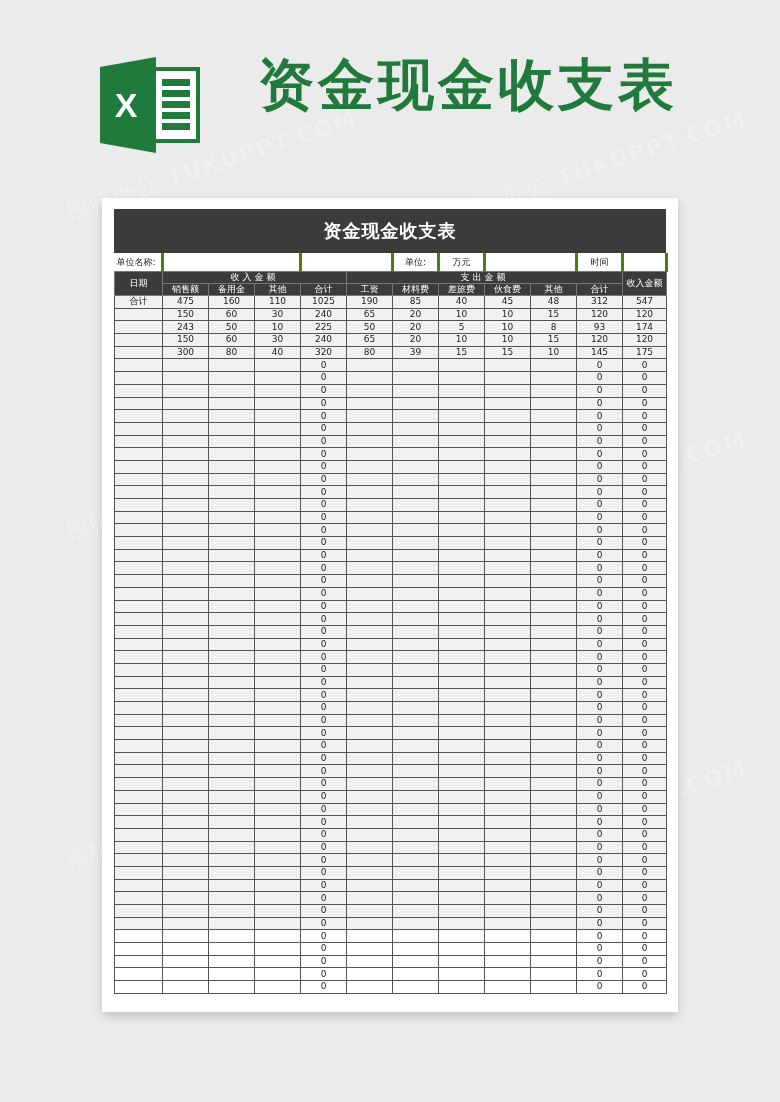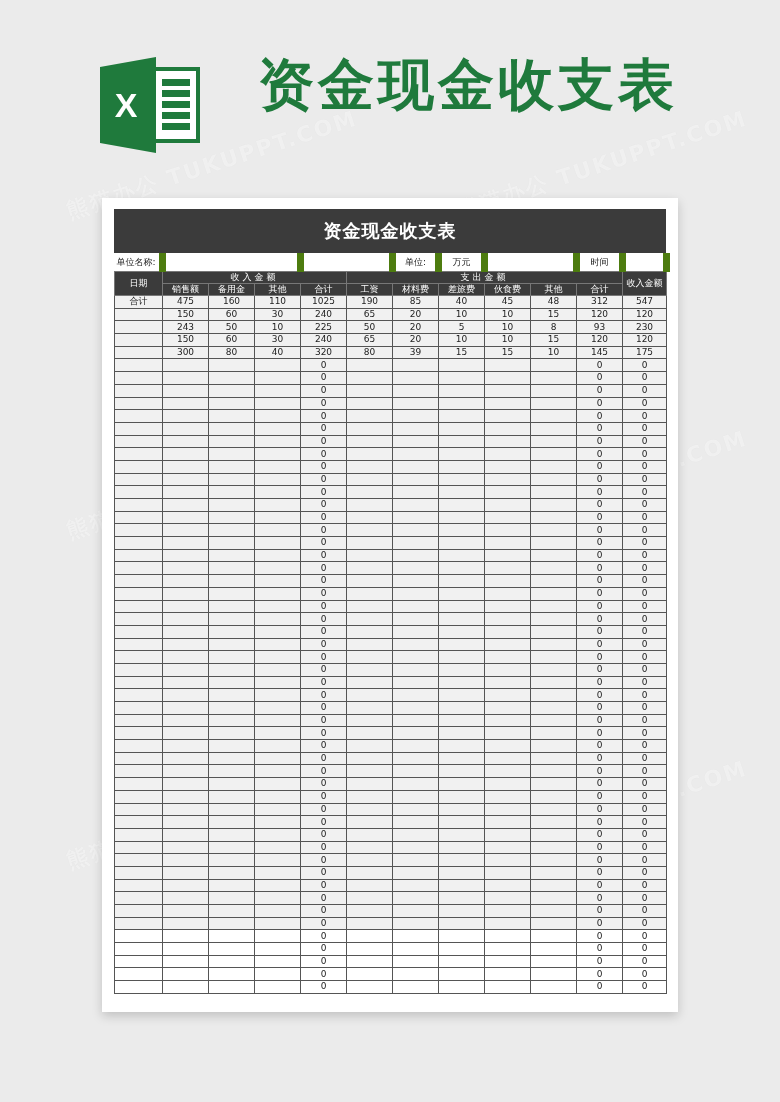--- a/index.html
+++ b/index.html
@@ -29,21 +29,21 @@
   .sheet { position: absolute; left: 12px; top: 11px; width: 552px; }
   .title-bar {
     height: 44px; background: #3b3b3b; color: #fff; font-size: 18px; font-weight: bold;
     display: flex; align-items: center; justify-content: center; letter-spacing: 1px;
   }
   table { border-collapse: collapse; width: 552px; table-layout: fixed; }
   td {
     font-size: 9px; height: 11.7px; padding: 0; text-align: center; color: #222;
     border: 1px solid #555; line-height: 11px; overflow: hidden; white-space: nowrap;
   }
-  .info td { border: none; border-right: 7px solid #4d7c0f; height: 18px; font-size: 9px; background: #fff; }
+  .info td { border: none; border-right: 3px solid #4d7c0f; height: 18px; font-size: 9px; background: #fff; }
   .info td.lbl { text-align: left; padding-left: 2px; }
   .head td { background: #3b3b3b; color: #fff; border: 1px solid #777; font-size: 9px; height: 11px; }
   .gray td { background: #f1f1f1; }
   .white td { background: #fff; }
 </style>
 </head>
 <body>
 
 <div class="banner">
   <svg class="xl-logo" viewBox="0 0 100 96">
@@ -148,21 +148,21 @@
             <td>243</td>
             <td>50</td>
             <td>10</td>
             <td>225</td>
             <td>50</td>
             <td>20</td>
             <td>5</td>
             <td>10</td>
             <td>8</td>
             <td>93</td>
-            <td>230</td>
+            <td>174</td>
           </tr>
           <tr class="gray">
             <td></td>
             <td>150</td>
             <td>60</td>
             <td>30</td>
             <td>240</td>
             <td>65</td>
             <td>20</td>
             <td>10</td>

